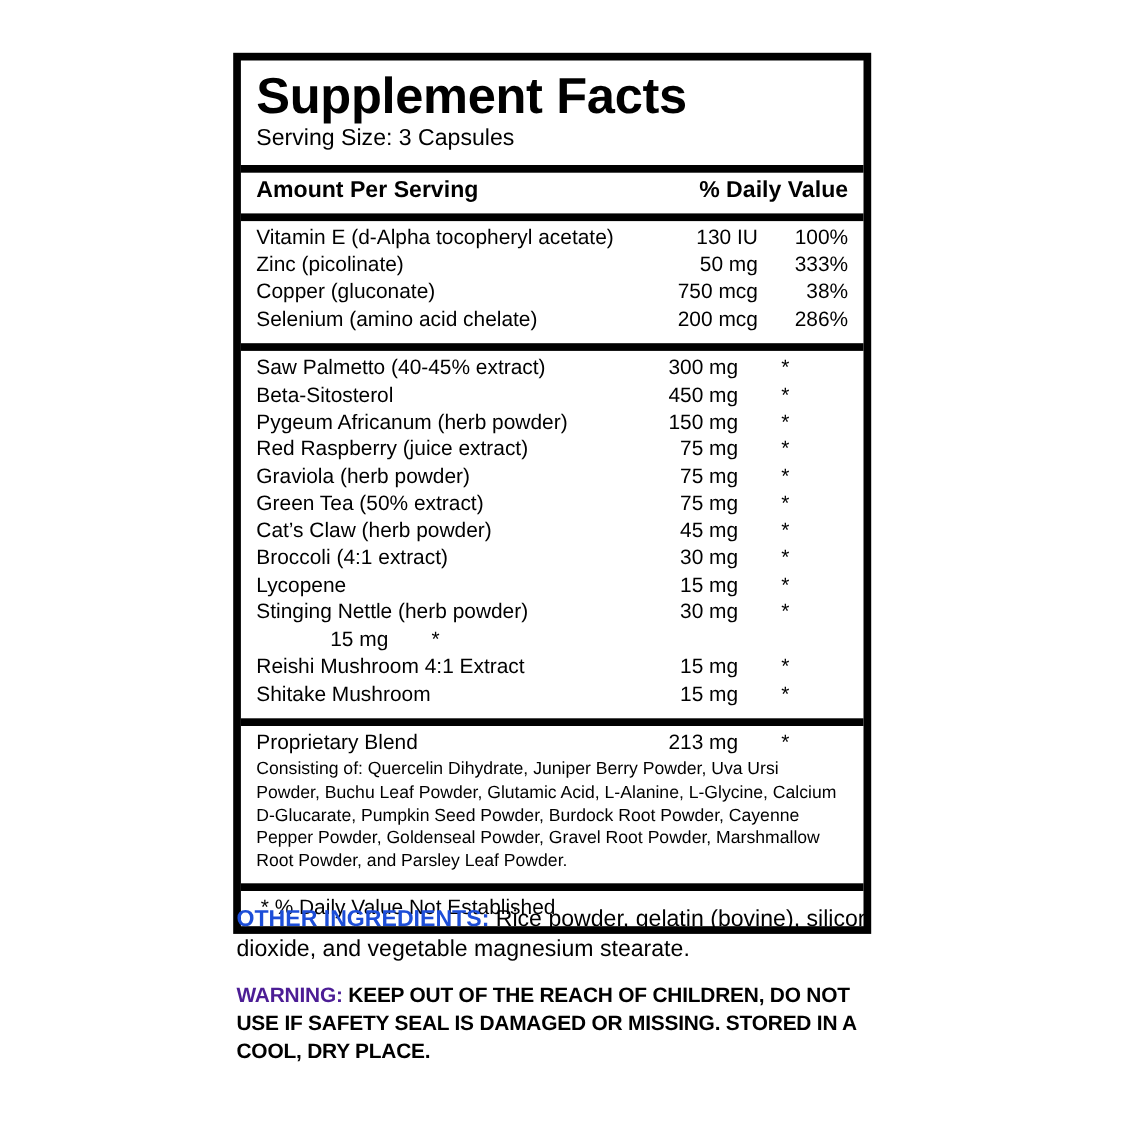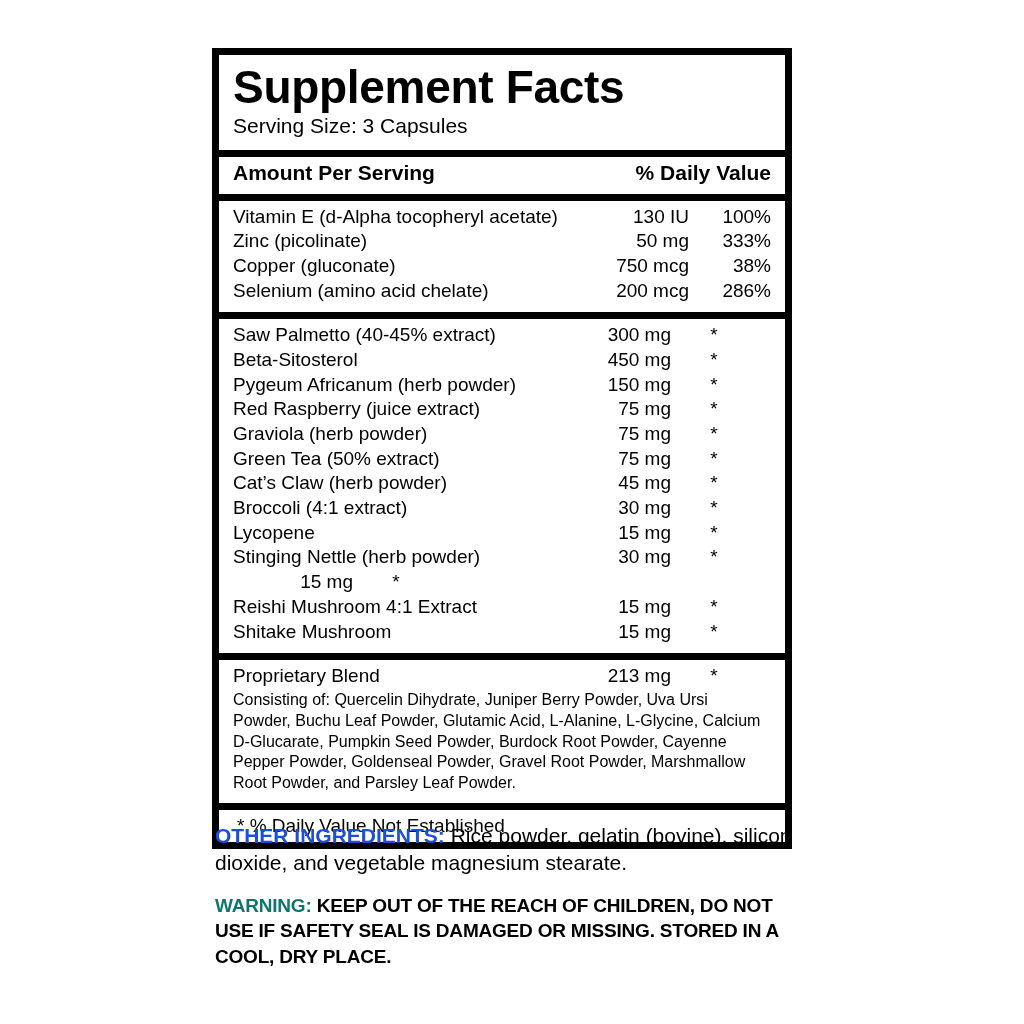--- a/index.html
+++ b/index.html
@@ -124,21 +124,21 @@
     color: #1d4ed8;
     font-weight: bold;
   }
   .warning {
     margin-top: 16px;
     font-size: 19px;
     font-weight: bold;
     line-height: 1.35;
     letter-spacing: -0.2px;
   }
-  .warning .lbl { color: #0f766e; }
+  .warning .lbl { color: #4c1d95; }
 </style>
 </head>
 <body>
 
 <div class="panel">
 
   <div class="title-block">
     <div class="title">Supplement Facts</div>
     <div class="serving">Serving Size: 3 Capsules</div>
   </div>

